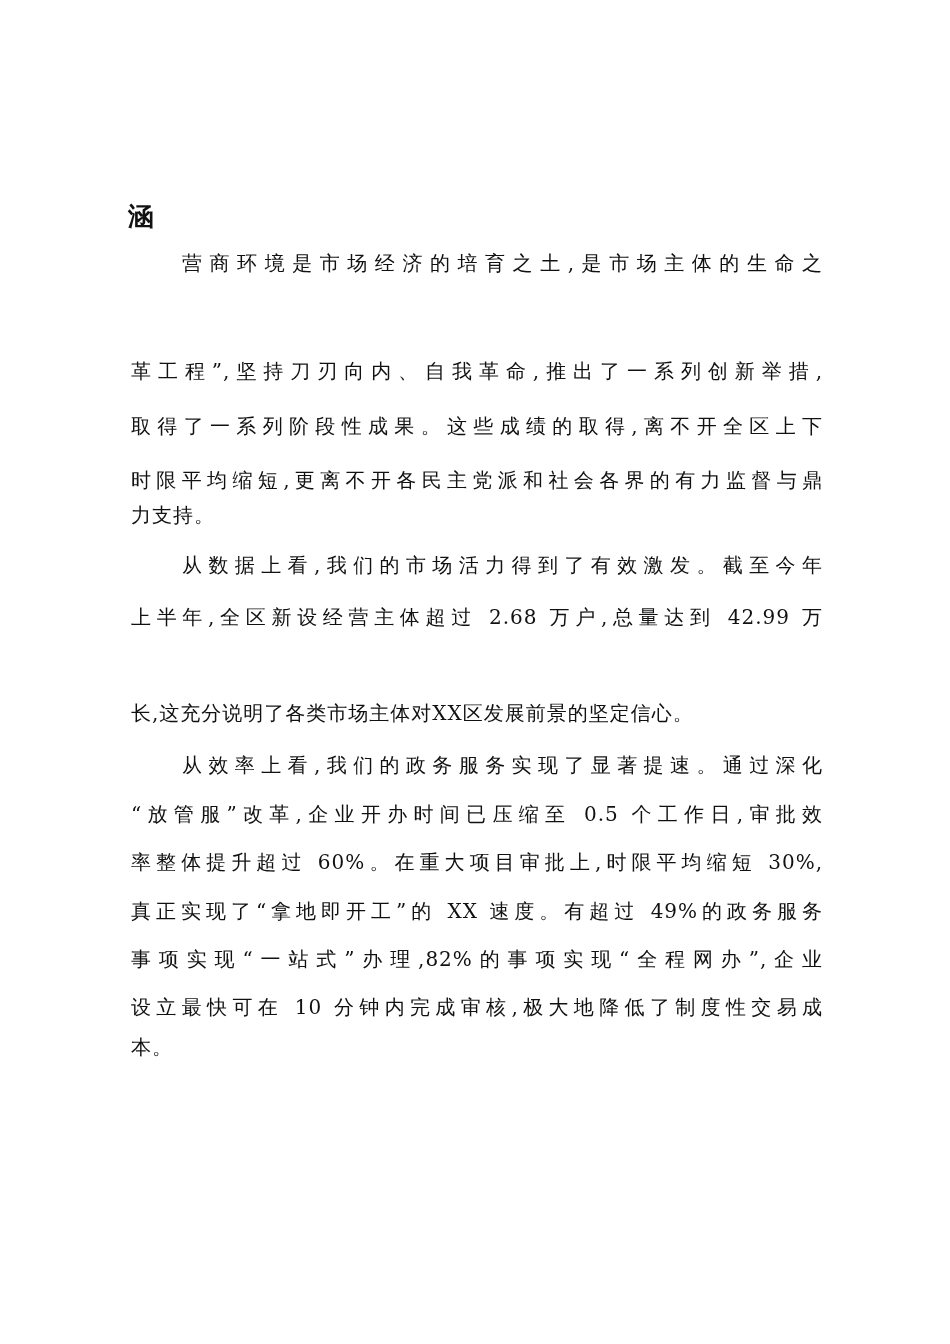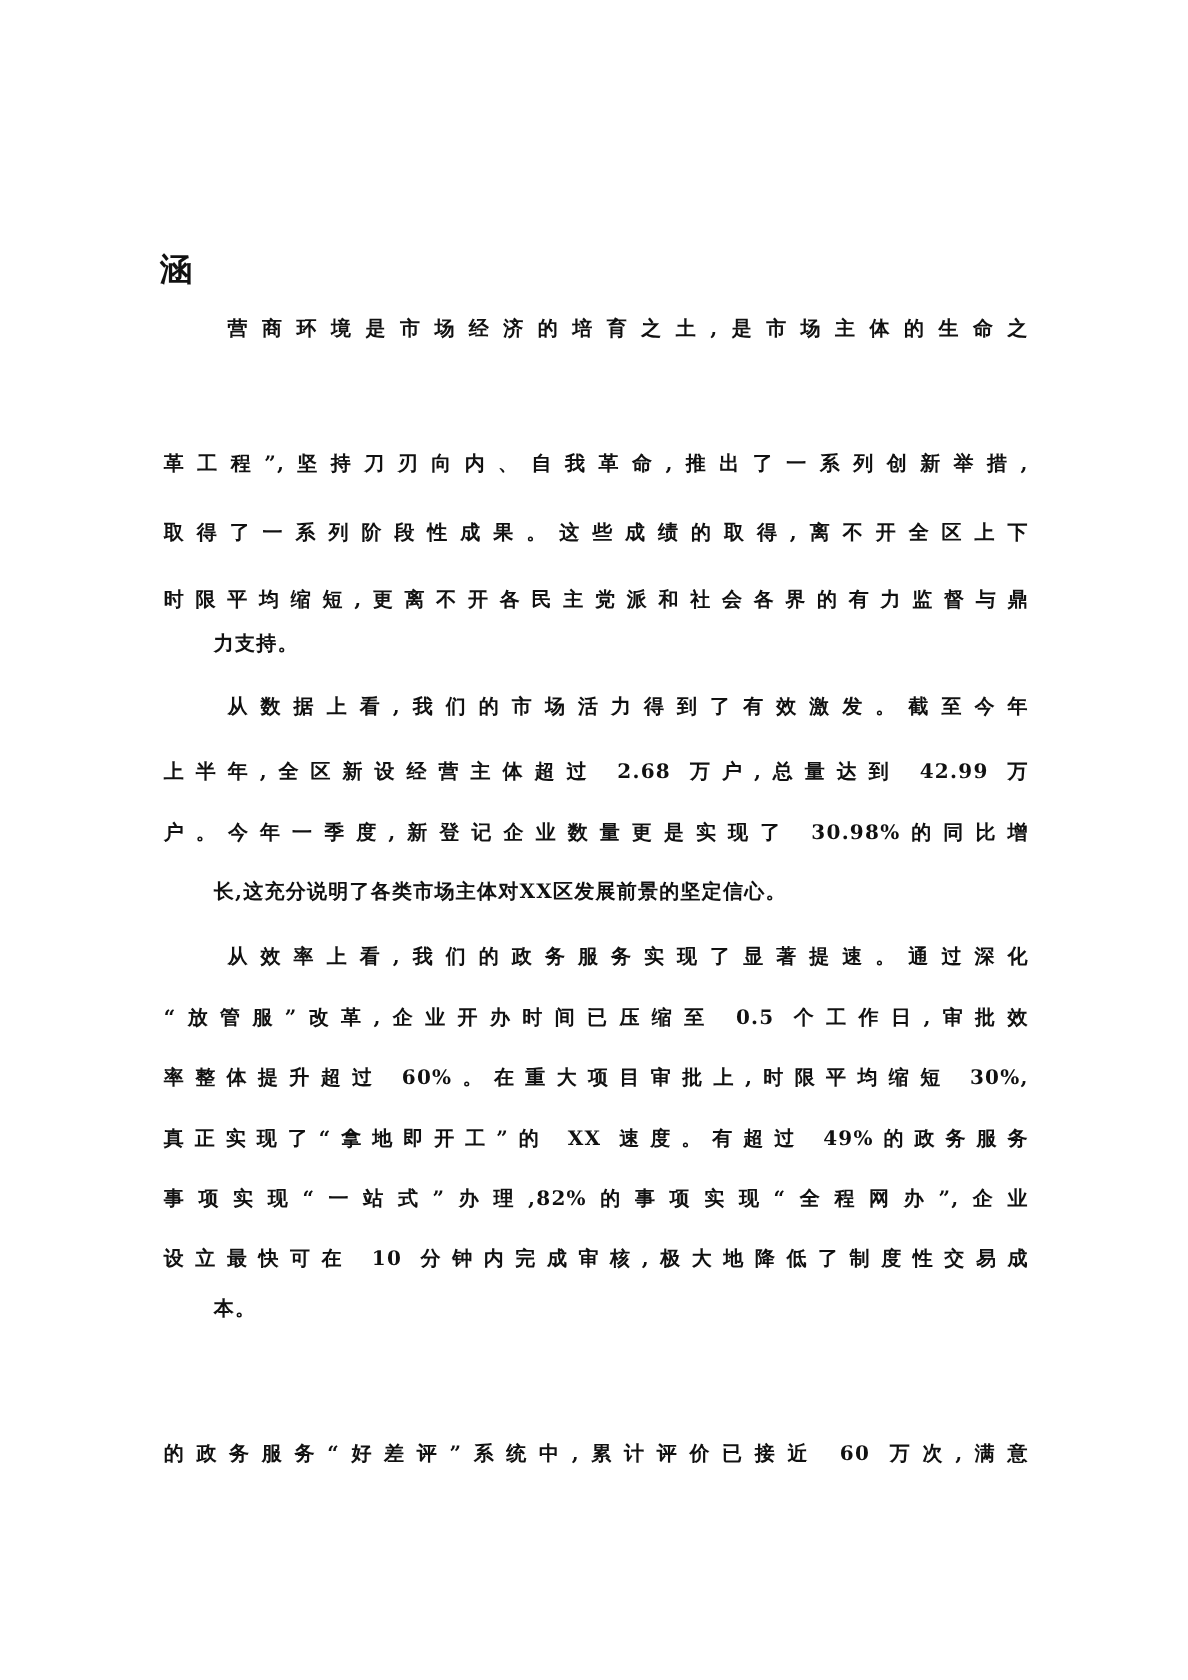--- a/index.html
+++ b/index.html
@@ -28,56 +28,52 @@
       top: 198px;
       font-size: 26px;
       font-weight: bold;
       line-height: 36px;
       margin: 0;
     }
     .line {
       position: absolute;
       left: 131px;
       width: 692px;
-      font-size: 16px;
+      font-size: 20px;
       line-height: 34px;
       white-space: nowrap;
       text-align: justify;
       text-align-last: justify;
       letter-spacing: 1px;
-      font-weight: bold;
     }
     .line.indent {
       left: 182px;
       width: 641px;
     }
     .line.last {
       text-align-last: left;
-      margin-left: 40px;
     }
   </style>
 </head>
 <body>
 
 <div class="page">
   <h2 class="heading">涵</h2>
 
   <div class="line indent" style="top:246px">营商环境是市场经济的培育之土,是市场主体的生命之</div>
   <div class="line" style="top:354px">革工程”,坚持刀刃向内、自我革命,推出了一系列创新举措,</div>
   <div class="line" style="top:409px">取得了一系列阶段性成果。这些成绩的取得,离不开全区上下</div>
   <div class="line" style="top:463px">时限平均缩短,更离不开各民主党派和社会各界的有力监督与鼎</div>
   <div class="line last" style="top:498px">力支持。</div>
 
   <div class="line indent" style="top:548px">从数据上看,我们的市场活力得到了有效激发。截至今年</div>
   <div class="line" style="top:600px">上半年,全区新设经营主体超过 2.68 万户,总量达到 42.99 万</div>
-  <div class="line" style="top:649px">户。今年一季度,新登记企业数量更是实现了 30.98%的同比增</div>
   <div class="line indent" style="top:748px">从效率上看,我们的政务服务实现了显著提速。通过深化</div>
 
   <div class="line last" style="top:696px">长,这充分说明了各类市场主体对XX区发展前景的坚定信心。</div>
   <div class="line" style="top:797px">“放管服”改革,企业开办时间已压缩至 0.5 个工作日,审批效</div>
   <div class="line" style="top:845px">率整体提升超过 60%。在重大项目审批上,时限平均缩短 30%,</div>
   <div class="line" style="top:894px">真正实现了“拿地即开工”的 XX 速度。有超过 49%的政务服务</div>
   <div class="line" style="top:942px">事项实现“一站式”办理,82%的事项实现“全程网办”,企业</div>
   <div class="line" style="top:990px">设立最快可在 10 分钟内完成审核,极大地降低了制度性交易成</div>
   <div class="line last" style="top:1030px">本。</div>
 
-  <div class="line" style="top:1146px">的政务服务“好差评”系统中,累计评价已接近 60 万次,满意</div>
 </div>
 
 </body></html>

